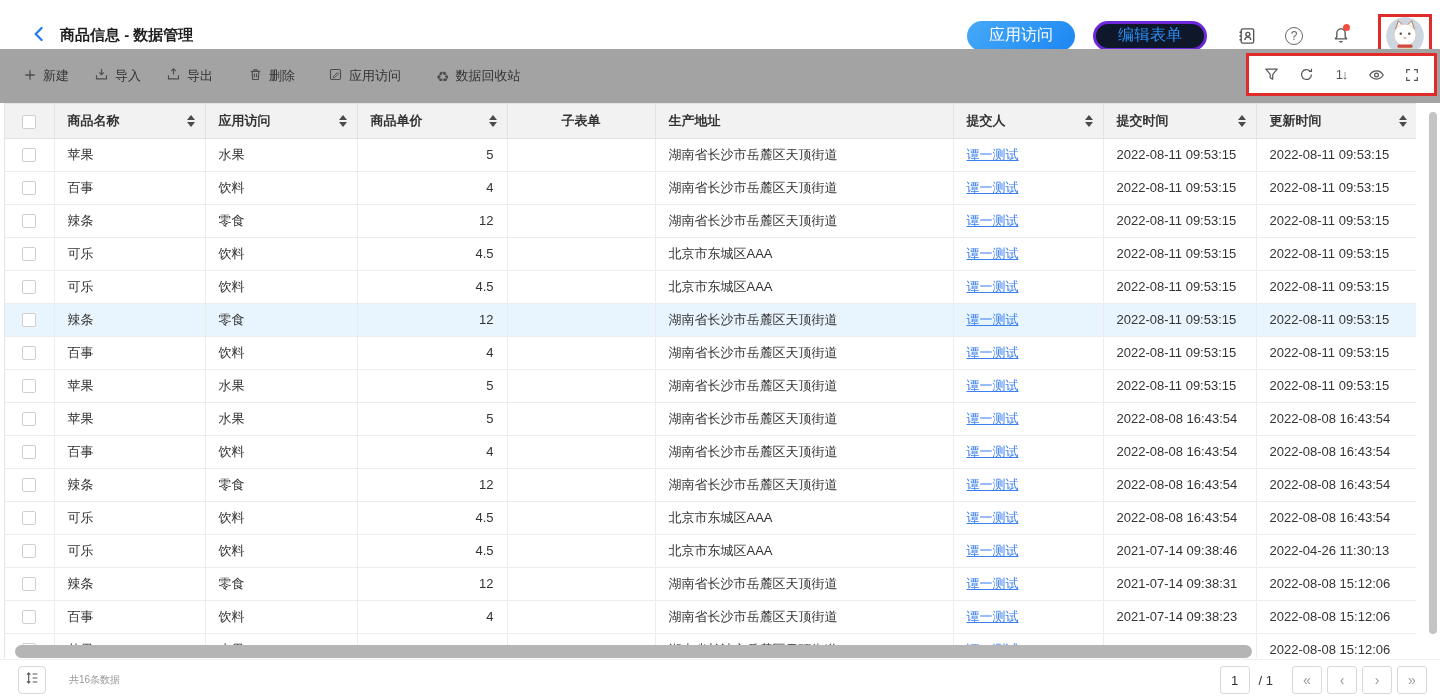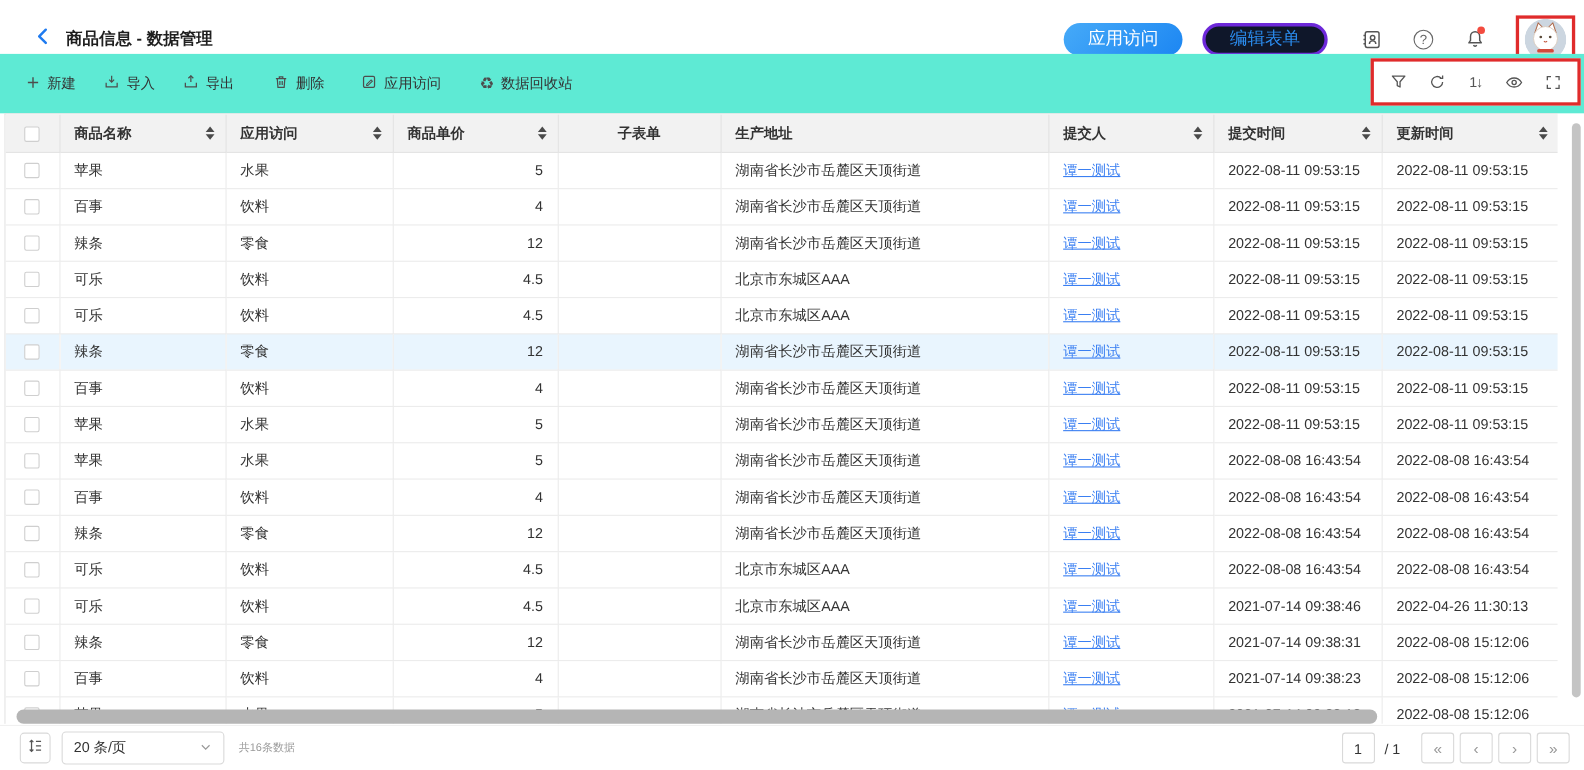--- a/index.html
+++ b/index.html
@@ -22,21 +22,21 @@
   .help-circle { width:18px; height:18px; border:1.5px solid #666; border-radius:50%;
                  display:flex; align-items:center; justify-content:center; font-size:12px; color:#666; }
   .help-circle::after { content:"?"; }
   .bell-dot { position:absolute; top:-2px; right:1px; width:7px; height:7px; border-radius:50%; background:#f34b3f; }
   .avatar-box { border:3px solid #e02b2b; width:54px; height:44px; display:flex; align-items:center;
                 justify-content:center; }
   .avatar { width:38px; height:38px; border-radius:50%; overflow:hidden; cursor:pointer; }
 
   
   .toolbar { position:absolute; top:49px; left:0; right:0; height:54px; display:flex; align-items:center;
-             padding:0 0 0 23px; background:#5eead4; }
+             padding:0 0 0 23px; background:#a3a3a3; }
   .action { display:flex; align-items:center; gap:6px; font-size:13px; color:#333; cursor:pointer;
             margin-right:25px; white-space:nowrap; }
   .action svg { stroke:#4d4d4d; }
   .tools-box { position:absolute; right:3px; top:4px; border:3px solid #e02b2b; display:flex;
                align-items:center; gap:18px; padding:10px 14px; background:#fff; }
   .tool-ic { width:17px; height:17px; display:flex; align-items:center; justify-content:center;
              cursor:pointer; color:#555; }
   .sort-ic::after { content:"1↓"; font-size:13px; letter-spacing:-1px; color:#555; }
 
   
@@ -491,28 +491,20 @@
   <div class="footer">
     <span class="rowheight-btn">
       <span>
         <svg width="16" height="16" viewBox="0 0 24 24" fill="none" stroke="#555" stroke-width="1.7">
           <path d="M7 4.5v15"></path>
             <path d="M4.5 7 7 4.5 9.5 7M4.5 17 7 19.5 9.5 17"></path>
           <path d="M13 6h7M13 12h7M13 18h7"></path>
         </svg>
       </span>
     </span>
-    <span class="pagesize-select">
-      <span>20 条/页</span>
-      <span>
-        <svg width="12" height="12" viewBox="0 0 24 24" fill="none" stroke="#999" stroke-width="2.2">
-            <path d="M5 9l7 7 7-7"></path>
-          </svg>
-      </span>
-    </span>
     <span class="total-label">共16条数据</span>
 
     <div class="footer-right">
       <span class="page-box">1</span>
       <span class="page-total">/ 1</span>
       <button class="pg-btn">«</button>
       <button class="pg-btn">‹</button>
       <button class="pg-btn">›</button>
       <button class="pg-btn">»</button>
     </div>

